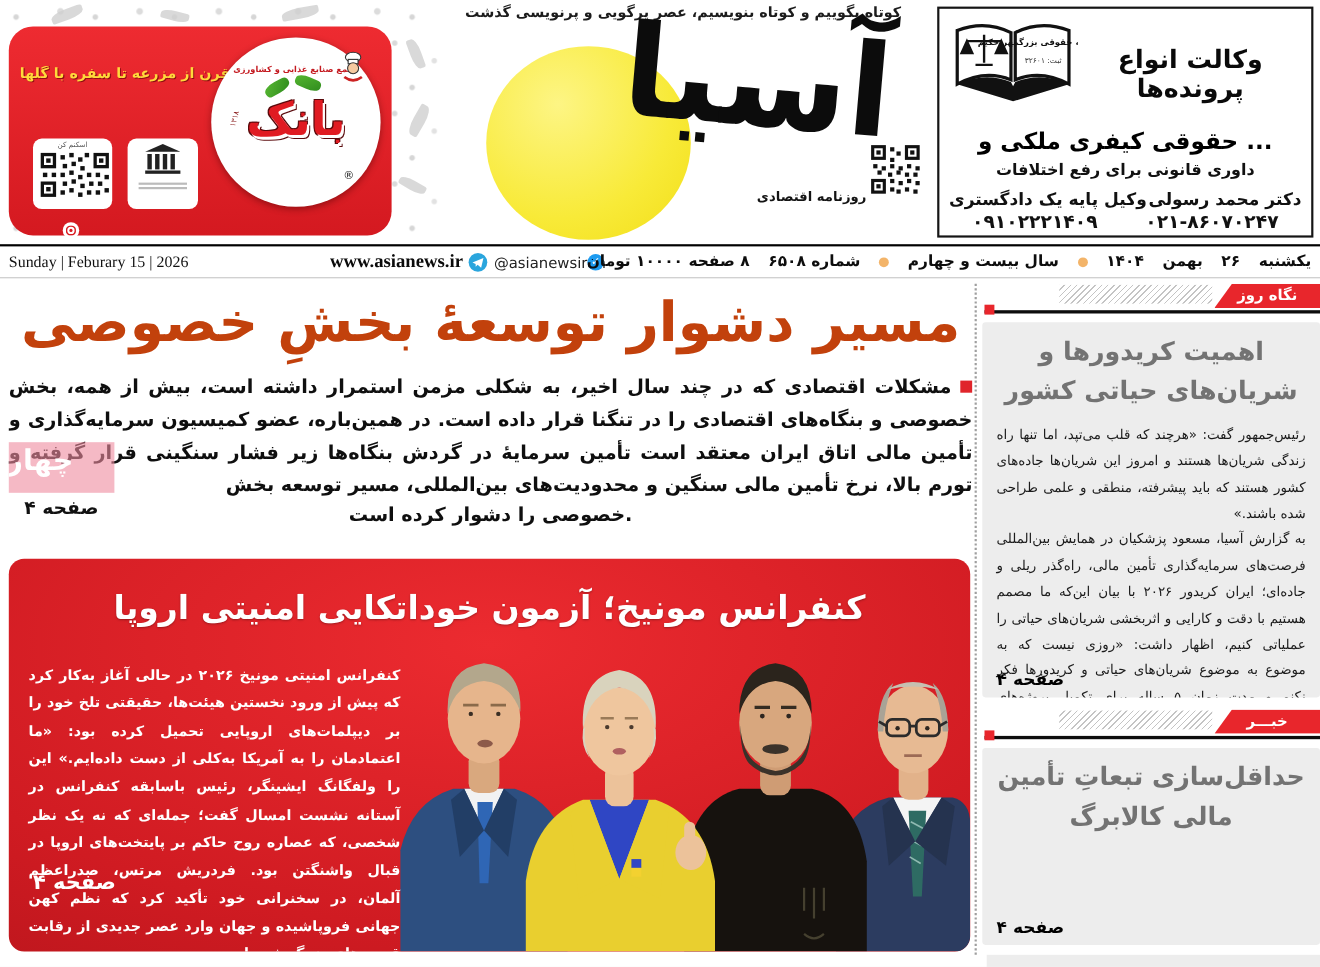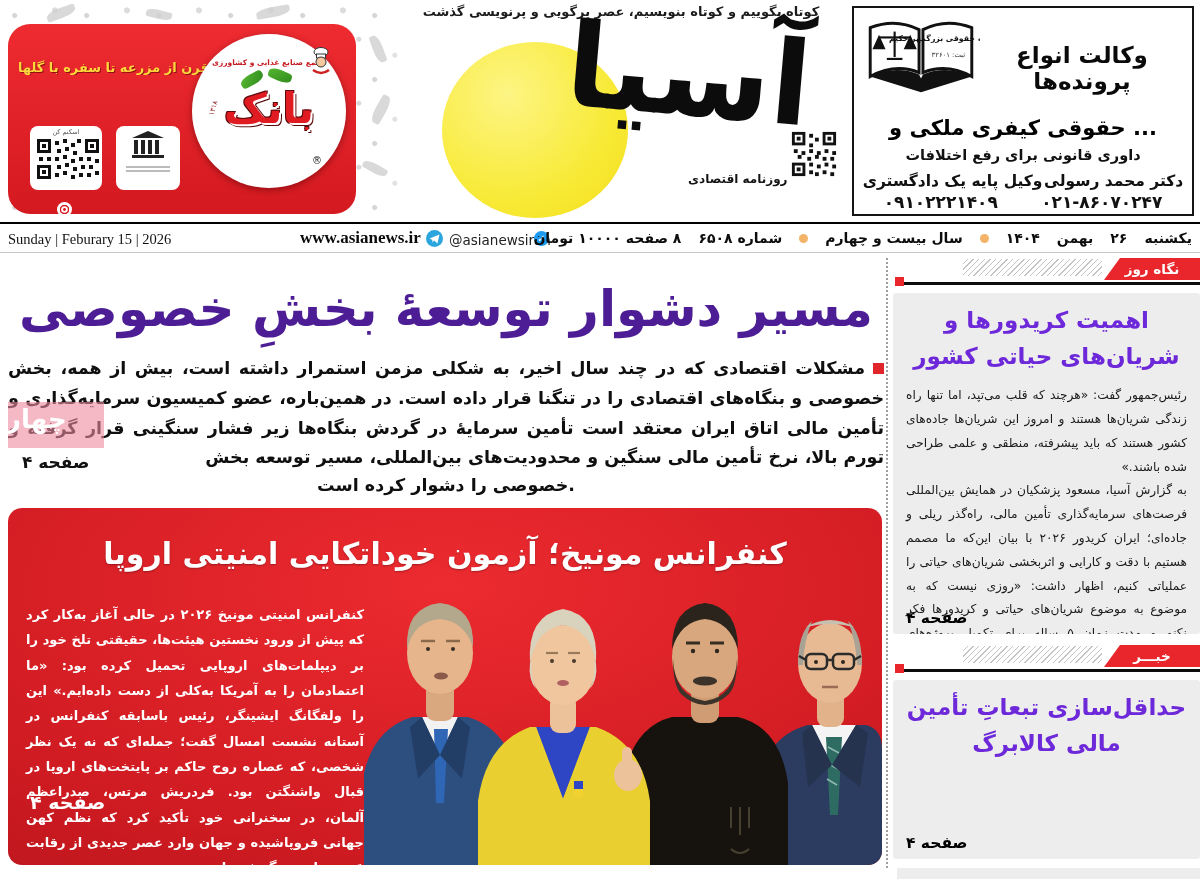--- a/index.html
+++ b/index.html
@@ -81,21 +81,21 @@
   .d-handle { position:absolute; left:449px; top:8px; font-size:13.5px; color:#222; }
   .ver-badge { position:absolute; left:534px; top:7px; width:15px; height:15px; border-radius:50%;
     background:#1d9bf0; color:#fff; font-size:10px; font-weight:bold; text-align:center; line-height:15px; }
   .d-fa { position:absolute; right:8px; top:6px; direction:rtl; display:flex; align-items:center;
     gap:17px; font-size:14px; font-weight:bold; color:#0d0d0d; }
   .d-dot { width:9px; height:9px; border-radius:50%; background:#f3b469; display:inline-block; }
 
   
   #lead { left:8px; top:256px; width:876px; height:252px; overflow:hidden; }
   #lead-headline { text-align:center; font-size:50px; font-weight:800; letter-spacing:-1px;
-    color:#4c1d95; margin-top:24px; }
+    color:#c2410c; margin-top:8px; }
   #lead-body { margin-top:16px; direction:rtl; text-align:justify; font-size:17.5px;
     font-weight:700; line-height:1.7; color:#0f0f0f; }
   .bullet-sq { display:inline-block; width:11px; height:11px; background:#e0252b; margin-left:8px; }
   #lead-end { text-align:center; font-size:17.5px; font-weight:700; margin-top:2px; color:#0f0f0f; }
   #lead-pageref { position:absolute; left:14px; top:196px; font-size:17px; font-weight:800; }
   #lead-watermark { position:absolute; left:-12px; top:146px; width:108px; height:46px;
     background:rgba(238,138,158,.6); display:flex; justify-content:flex-end;
     padding:2px 10px; color:#fff; font-size:26px; font-weight:800; direction:rtl; }
 
   
@@ -116,21 +116,21 @@
   .hatch { position:absolute; right:98px; left:70px; top:1px; height:17px;
     background:repeating-linear-gradient(135deg, transparent 0 3px, #c4c4c4 3px 4px); }
   .tag { position:absolute; right:0; top:0; width:96px; height:22px; background:#e8262c;
     color:#fff; font-size:13.5px; font-weight:700; display:flex; align-items:center;
     justify-content:center; clip-path:polygon(16px 0, 100% 0, 100% 100%, 0 100%); }
   .tag-rule { position:absolute; top:24px; left:2px; right:0; height:3px; background:#0d0d0d; }
   .tag-sq { position:absolute; left:2px; top:19px; width:9px; height:9px; background:#e8262c; }
   .gbox { position:relative; margin-top:7px; background:#ededed; border-radius:3px;
     padding:10px 13px; overflow:hidden; }
   .g-headline { text-align:center; font-size:23px; font-weight:800; line-height:1.55;
-    color:#6d28d9; letter-spacing:-0.5px; }
+    color:#737373; letter-spacing:-0.5px; }
   .g-body { margin-top:10px; direction:rtl; text-align:justify; font-size:12.2px;
     line-height:1.95; font-weight:500; color:#1b1b1b; }
   .g-pageref { position:absolute; left:13px; bottom:7px; font-size:15.5px; font-weight:800; color:#000; }
   #gbox-1 { height:341px; }
   #gbox-2 { height:179px; }
   #sb-sliver { position:absolute; left:4px; top:612px; width:303px; height:11px; background:#ededed; }
 
   .qr { image-rendering:pixelated; }
 </style>
 </head>

